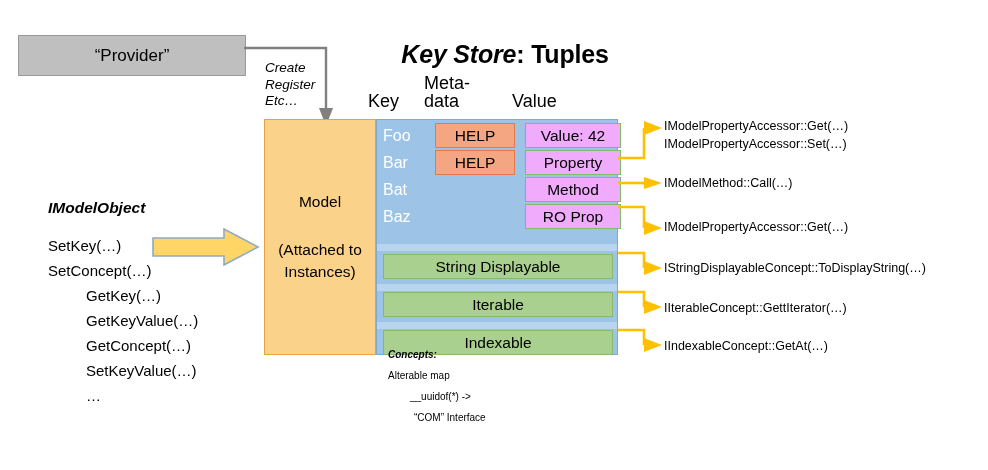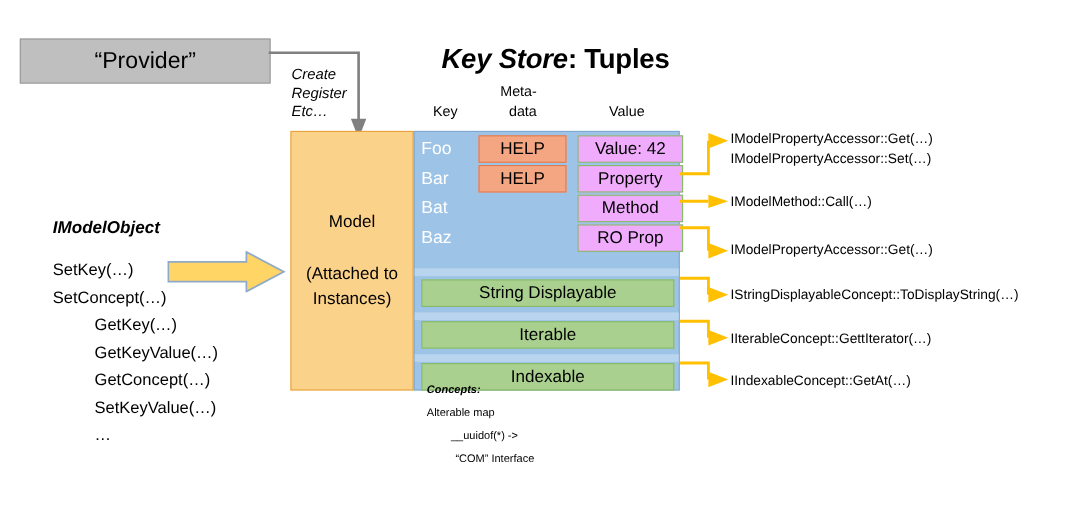--- a/index.html
+++ b/index.html
@@ -4,34 +4,34 @@
 <style>
   html,body{margin:0;padding:0;background:#ffffff;}
   body{width:988px;height:470px;position:relative;overflow:hidden;
        font-family:"Liberation Sans","DejaVu Sans",sans-serif;color:#000;}
   .abs{position:absolute;}
 
   
   #provider-box{left:18px;top:35px;width:228px;height:41px;
       background:#bfbfbf;border:1px solid #9a9a9a;
       display:flex;align-items:center;justify-content:center;
-      font-size:21px;color:#000;box-sizing:border-box;}
+      font-size:17px;color:#000;box-sizing:border-box;}
 
   
   #provider-connector{left:244px;top:40px;width:100px;height:88px;}
 
   .create-label{left:265px;top:60px;width:70px;font-size:13.5px;line-height:16.5px;font-style:italic;}
 
   
   #title{left:355px;top:40px;width:300px;text-align:center;
       font-size:25px;font-weight:bold;letter-spacing:-0.2px;}
   #title .ital{font-style:italic;}
 
   
-  .colhead{font-size:13px;line-height:18px;text-align:right;}
+  .colhead{font-size:18px;line-height:18px;text-align:left;}
   #head-key{left:368px;top:92px;width:48px;}
   #head-meta{left:424px;top:74px;width:64px;}
   #head-value{left:512px;top:92px;width:74px;}
 
   
   #model-box{left:264px;top:119px;width:112px;height:236px;
       background:#fbd28a;border:1px solid #e8a33d;box-sizing:border-box;
       display:flex;flex-direction:column;align-items:center;justify-content:center;
       font-size:15.5px;line-height:22px;text-align:center;}
   #model-box .sub{margin-top:26px;}

